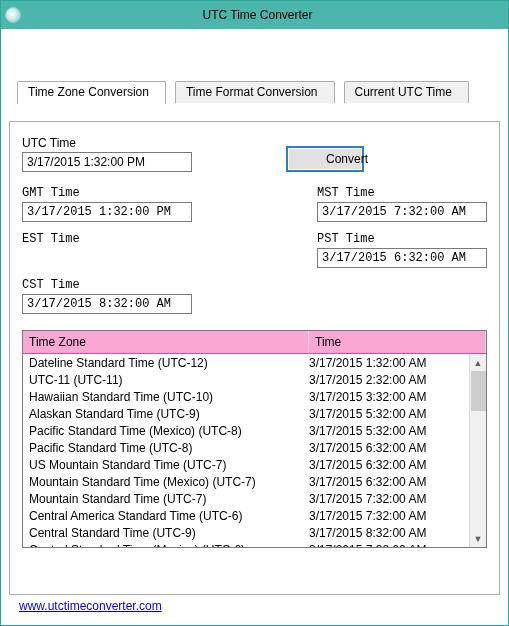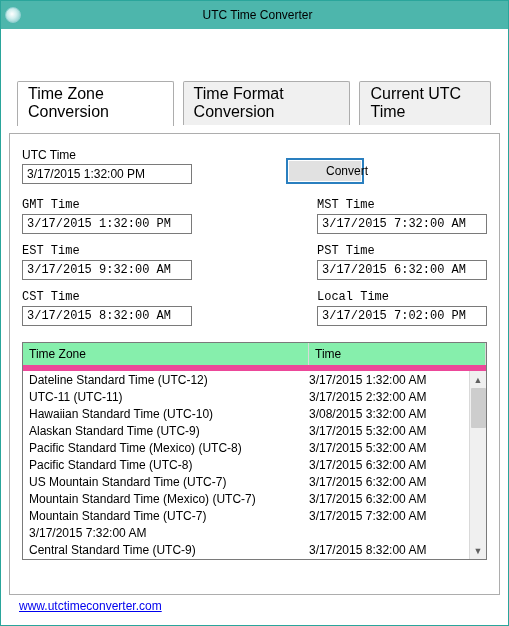--- a/index.html
+++ b/index.html
@@ -40,37 +40,37 @@
     display: flex; align-items: flex-end;
     position: relative;
     margin-left: 8px;
   }
   .tab {
     border: 1px solid #adadad;
     border-bottom: none;
     background: #f0f0f0;
     padding: 3px 16px 4px 10px;
     margin-right: 9px;
-    font-size: 16px;
+    font-size: 12px;
     border-radius: 2px 2px 0 0;
     position: relative;
     cursor: default;
   }
   .tab.active {
     background: #fff;
     z-index: 2;
     padding-bottom: 5px;
     margin-bottom: -1px;
   }
   .tab:not(.active) { color: #000; }
   .tabpage {
     border: 1px solid #adadad;
     background: #fff;
     flex: 1;
-    margin-top: 8px;
+    margin-top: 18px;
     padding: 14px 12px 10px 12px;
     display: flex; flex-direction: column;
     position: relative;
   }
   .row-utc { display: flex; align-items: flex-end; margin-bottom: 14px; }
   .field { display: flex; flex-direction: column; }
   .field label { font-size: 12px; margin-bottom: 2px; }
   .field input[type=text] {
     border: 1px solid #7a7a7a;
     padding: 2px 4px;
@@ -95,22 +95,22 @@
   .pair-row input { width: 170px; }
   .listbox {
     border: 1px solid #7a7a7a;
     margin-top: 6px;
     height: 218px;
     display: flex; flex-direction: column;
     overflow: hidden;
   }
   .listhead {
     display: flex;
-    background: #86efac;
-    border-bottom: 6px solid #ec4899;
+    background: #f9a8d4;
+    border-bottom: 1px solid #ec4899;
   }
   .listhead .col {
     border-right: 1px solid #d9d9d9;
     padding: 4px 6px;
     font-size: 12px;
   }
   .listbody-wrap {
     flex: 1; display: flex;
     overflow: hidden;
   }
@@ -176,57 +176,52 @@
         </div>
         <div class="field col-right">
           <label>MST Time</label>
           <input type="text" value="3/17/2015 7:32:00 AM" style="">
         </div>
       </div>
 
       <div class="pair-row">
         <div class="field col-left">
           <label>EST Time</label>
-          <input type="text" value="3/17/2015 9:32:00 AM" style="">
         </div>
         <div class="field col-right">
           <label>PST Time</label>
           <input type="text" value="3/17/2015 6:32:00 AM" style="">
         </div>
       </div>
 
       <div class="pair-row">
         <div class="field col-left">
           <label>CST Time</label>
           <input type="text" value="3/17/2015 8:32:00 AM" style="">
         </div>
-        <div class="field col-right">
-          <label>Local Time</label>
-          <input type="text" value="3/17/2015 7:02:00 PM" style="">
-        </div>
       </div>
 
       <div class="listbox">
         <div class="listhead">
           <div class="col" style="width:286px">Time Zone</div>
           <div class="col" style="flex:1">Time</div>
         </div>
         <div class="listbody-wrap">
           <div class="listbody" id="listbody">
               <div class="listrow">
                 <div class="c-tz">Dateline Standard Time (UTC-12)</div>
                 <div class="c-time">3/17/2015 1:32:00 AM</div>
               </div>
               <div class="listrow">
                 <div class="c-tz">UTC-11 (UTC-11)</div>
                 <div class="c-time">3/17/2015 2:32:00 AM</div>
               </div>
               <div class="listrow">
                 <div class="c-tz">Hawaiian Standard Time (UTC-10)</div>
-                <div class="c-time">3/08/2015 3:32:00 AM</div>
+                <div class="c-time">3/17/2015 3:32:00 AM</div>
               </div>
               <div class="listrow">
                 <div class="c-tz">Alaskan Standard Time (UTC-9)</div>
                 <div class="c-time">3/17/2015 5:32:00 AM</div>
               </div>
               <div class="listrow">
                 <div class="c-tz">Pacific Standard Time (Mexico) (UTC-8)</div>
                 <div class="c-time">3/17/2015 5:32:00 AM</div>
               </div>
               <div class="listrow">
@@ -239,20 +234,21 @@
               </div>
               <div class="listrow">
                 <div class="c-tz">Mountain Standard Time (Mexico) (UTC-7)</div>
                 <div class="c-time">3/17/2015 6:32:00 AM</div>
               </div>
               <div class="listrow">
                 <div class="c-tz">Mountain Standard Time (UTC-7)</div>
                 <div class="c-time">3/17/2015 7:32:00 AM</div>
               </div>
               <div class="listrow">
+                <div class="c-tz">Central America Standard Time (UTC-6)</div>
                 <div class="c-time">3/17/2015 7:32:00 AM</div>
               </div>
               <div class="listrow">
                 <div class="c-tz">Central Standard Time (UTC-9)</div>
                 <div class="c-time">3/17/2015 8:32:00 AM</div>
               </div>
               <div class="listrow">
                 <div class="c-tz">Central Standard Time (Mexico) (UTC-6)</div>
                 <div class="c-time">3/17/2015 7:32:00 AM</div>
               </div>

